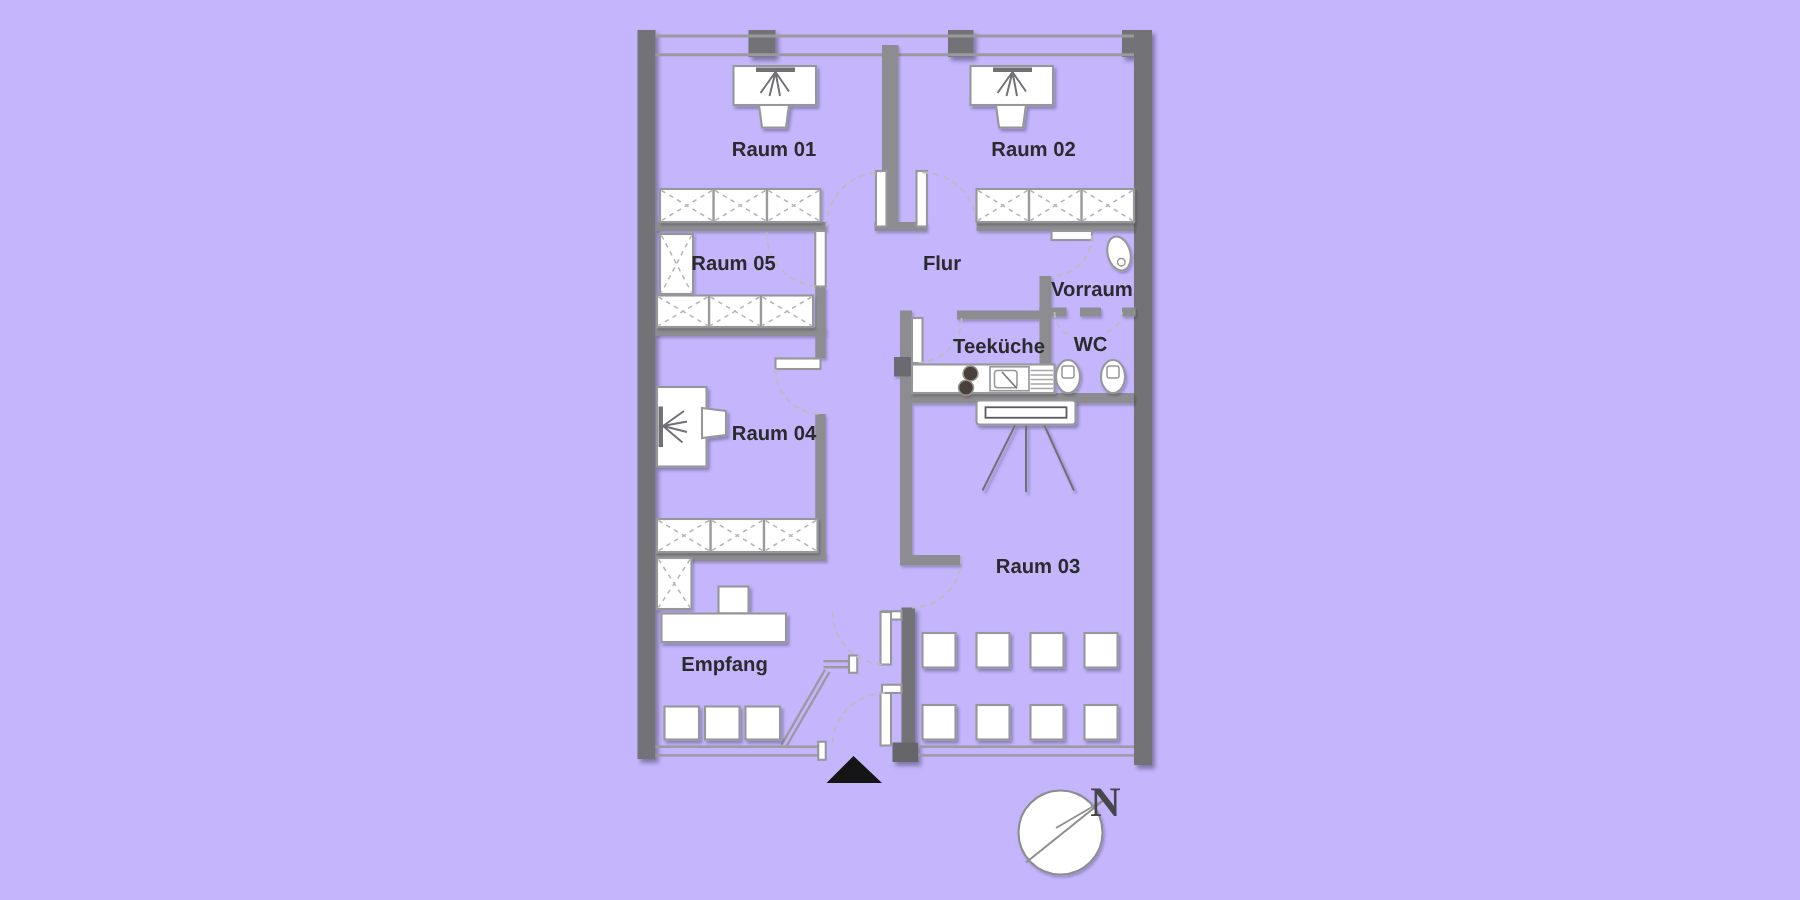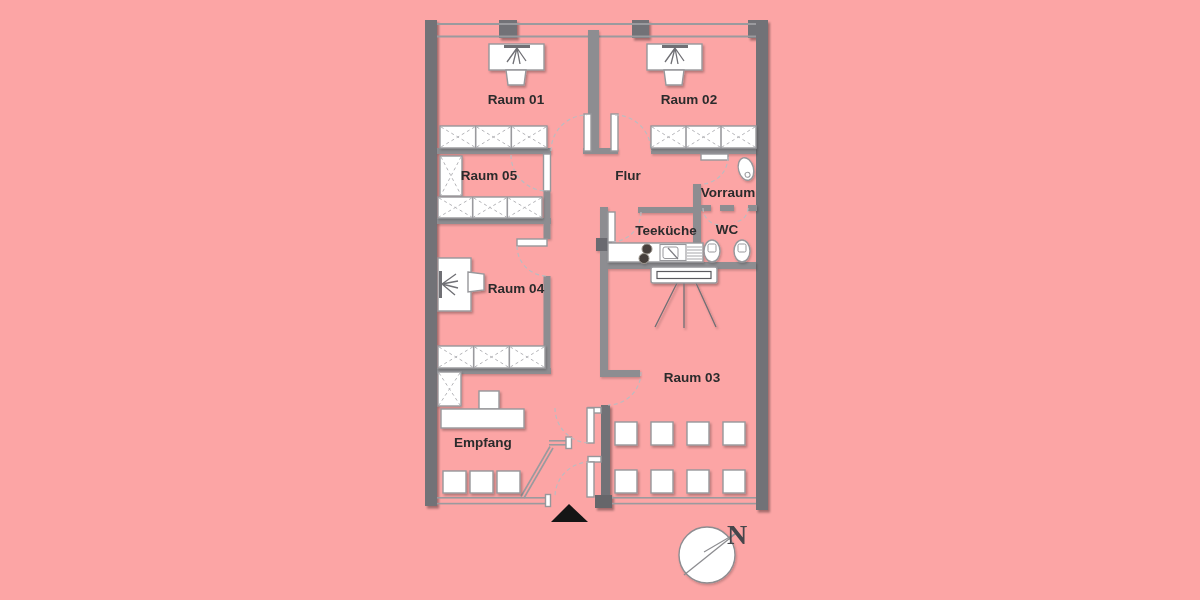--- a/index.html
+++ b/index.html
@@ -1,16 +1,16 @@
 <!DOCTYPE html>
 <html><head>
 <meta charset="utf-8">
 <style>
   html,body{margin:0;padding:0;background:#ffffff;}
-  .canvas{position:relative;width:1200px;height:600px;background:#fca5a5;overflow:hidden;
+  .canvas{position:relative;width:1200px;height:600px;background:#c4b5fd;overflow:hidden;
           font-family:"Liberation Sans",sans-serif;}
   svg{display:block;}
   text.room-label{font-family:"Liberation Sans",sans-serif;font-size:13.5px;font-weight:600;
                   fill:#2b2b2c;text-anchor:middle;}
   text.north-label{font-family:"Liberation Serif",serif;font-size:28px;font-weight:bold;
                    fill:#46464b;text-anchor:middle;}
   .wall-ext{fill:#727277;}
   .wall-int{fill:#8d8d91;}
   .furn{fill:#ffffff;stroke:#97979b;stroke-width:1.4;}
   .thin{fill:#9a9a9e;}

